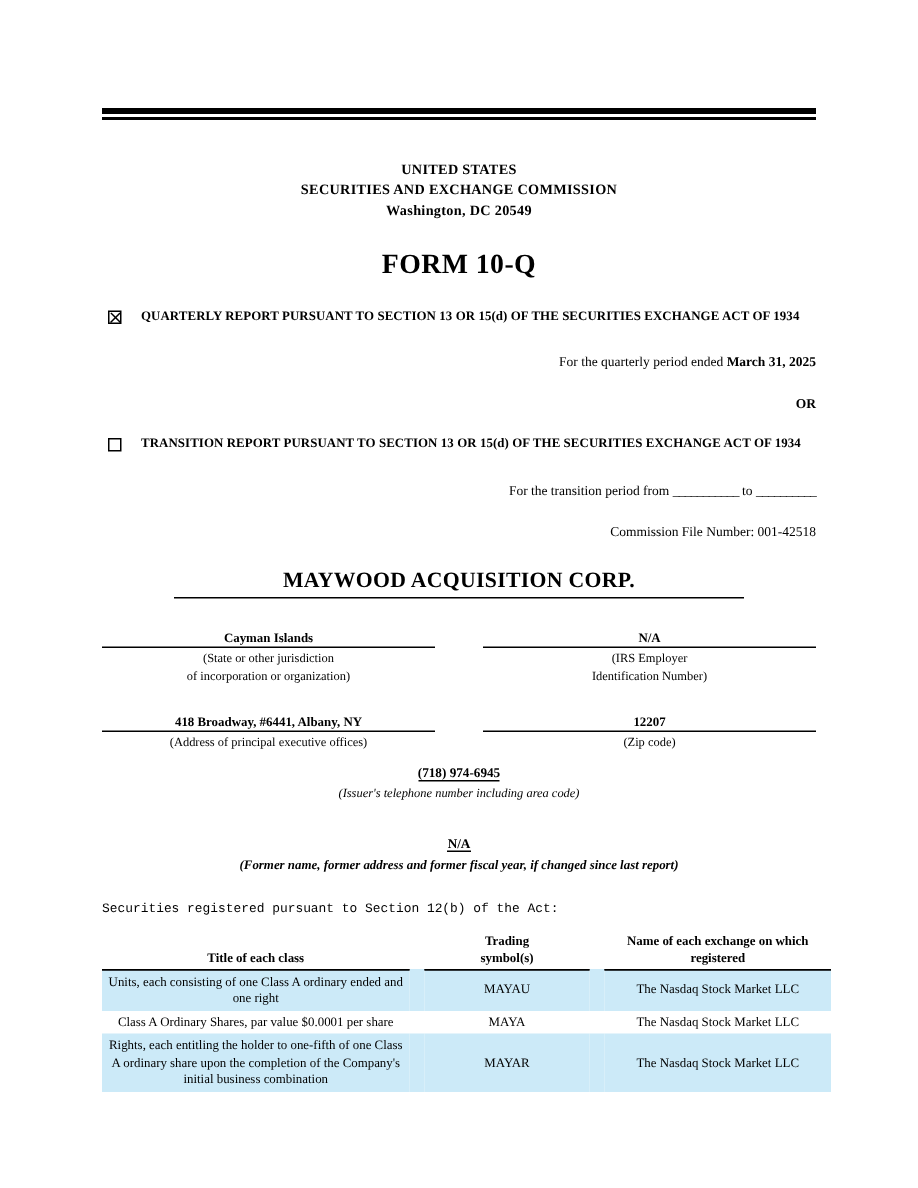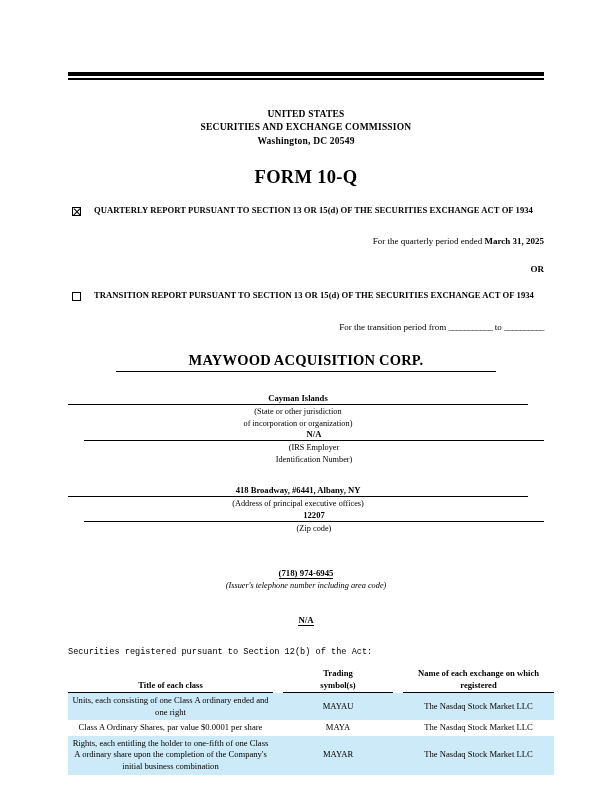--- a/index.html
+++ b/index.html
@@ -130,21 +130,20 @@
   }
   .caption {
     font-size: 8.3px;
     margin-top: 1px;
   }
 
   
   .info-grid {
     display: flex;
     margin-top: 21px;
-    flex-direction: column;
   }
   .info-col {
     flex: 1 1 0;
     text-align: center;
   }
   .info-col.left  { padding-right: 16px; }
   .info-col.right { padding-left: 16px; }
   .info-val {
     font-weight: bold;
     font-size: 8.6px;
@@ -156,21 +155,21 @@
   .info-cap {
     font-size: 8.3px;
     line-height: 11.5px;
     padding-top: 1px;
   }
   .info-grid.second { margin-top: 20px; }
 
   
   .under-center {
     text-align: center;
-    margin-top: 28px;
+    margin-top: 4px;
   }
   .under-center .uval {
     font-weight: bold;
     font-size: 8.8px;
     border-bottom: 1.1px solid #000;
     display: inline-block;
     padding-bottom: 0px;
   }
   .under-center .ucap {
     font-size: 8.3px;
@@ -255,20 +254,21 @@
 
   <div class="check-row second">
     <div class="checkbox"></div>
     <div class="check-text">TRANSITION REPORT PURSUANT TO SECTION 13 OR 15(d) OF THE SECURITIES EXCHANGE ACT OF 1934</div>
   </div>
 
   <div class="centered-line transition">
     <span>For the transition period from </span><span class="blank-sm">___________</span><span> to </span><span class="blank-sm">__________</span>
   </div>
 
+  <div class="centered-line commission">Commission File Number: 001-42518</div>
 
   <div class="reg-wrap">
     <div class="reg-name">MAYWOOD ACQUISITION CORP.</div>
     <div class="reg-rule"></div>
   </div>
 
   <div class="info-grid">
     <div class="info-col left">
       <div class="info-val">Cayman Islands</div>
       <div class="info-rule"></div>
@@ -300,20 +300,21 @@
     </div>
   </div>
 
   <div class="under-center">
     <div><span class="uval">(718) 974-6945</span></div>
     <div class="ucap">(Issuer's telephone number including area code)</div>
   </div>
 
   <div class="under-center former">
     <div><span class="uval">N/A</span></div>
+    <div class="ucap">(Former name, former address and former fiscal year, if changed since last report)</div>
   </div>
 
   <div class="sec-intro">Securities registered pursuant to Section 12(b) of the Act:</div>
 
   <table class="sec">
     <colgroup>
       <col class="col-title">
       <col style="width:10px">
       <col class="col-symbol">
       <col style="width:10px">

